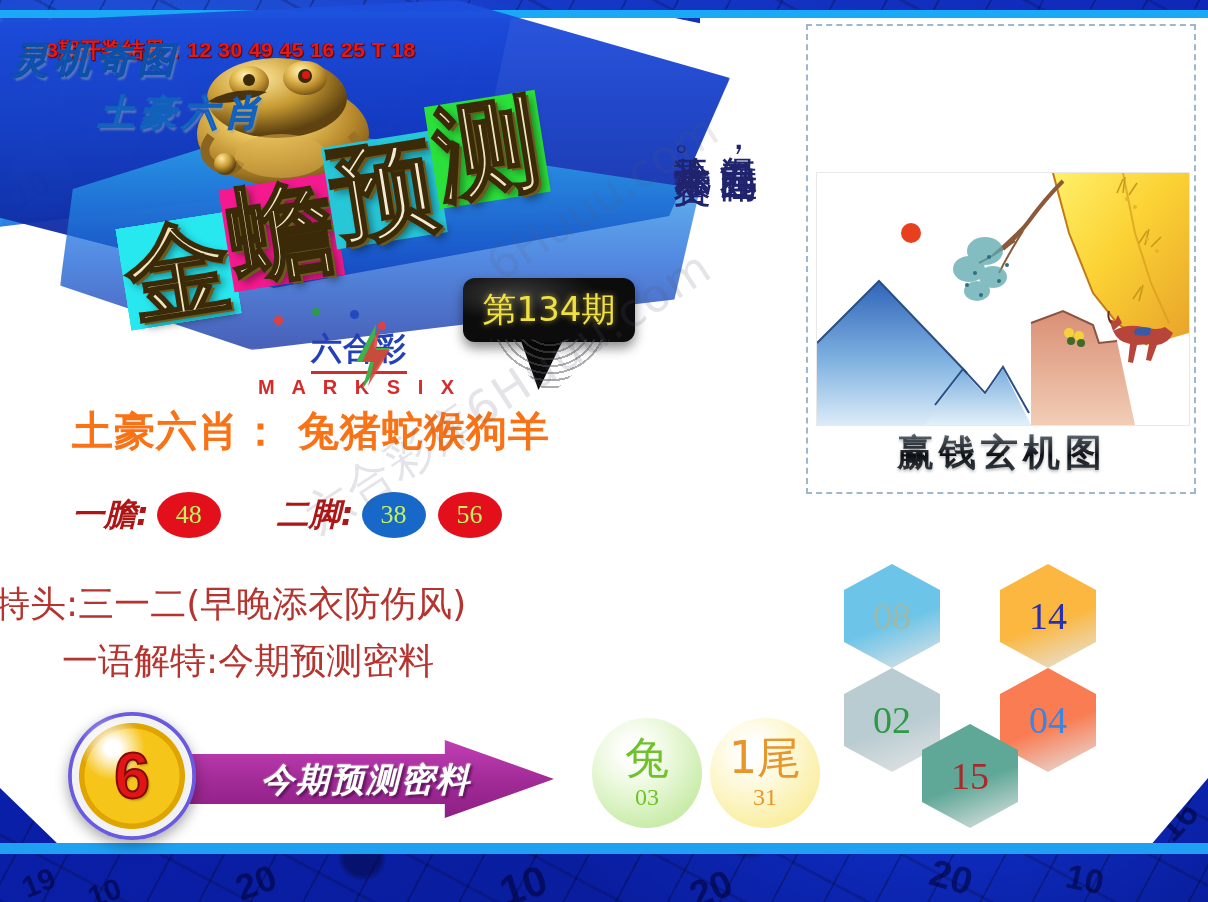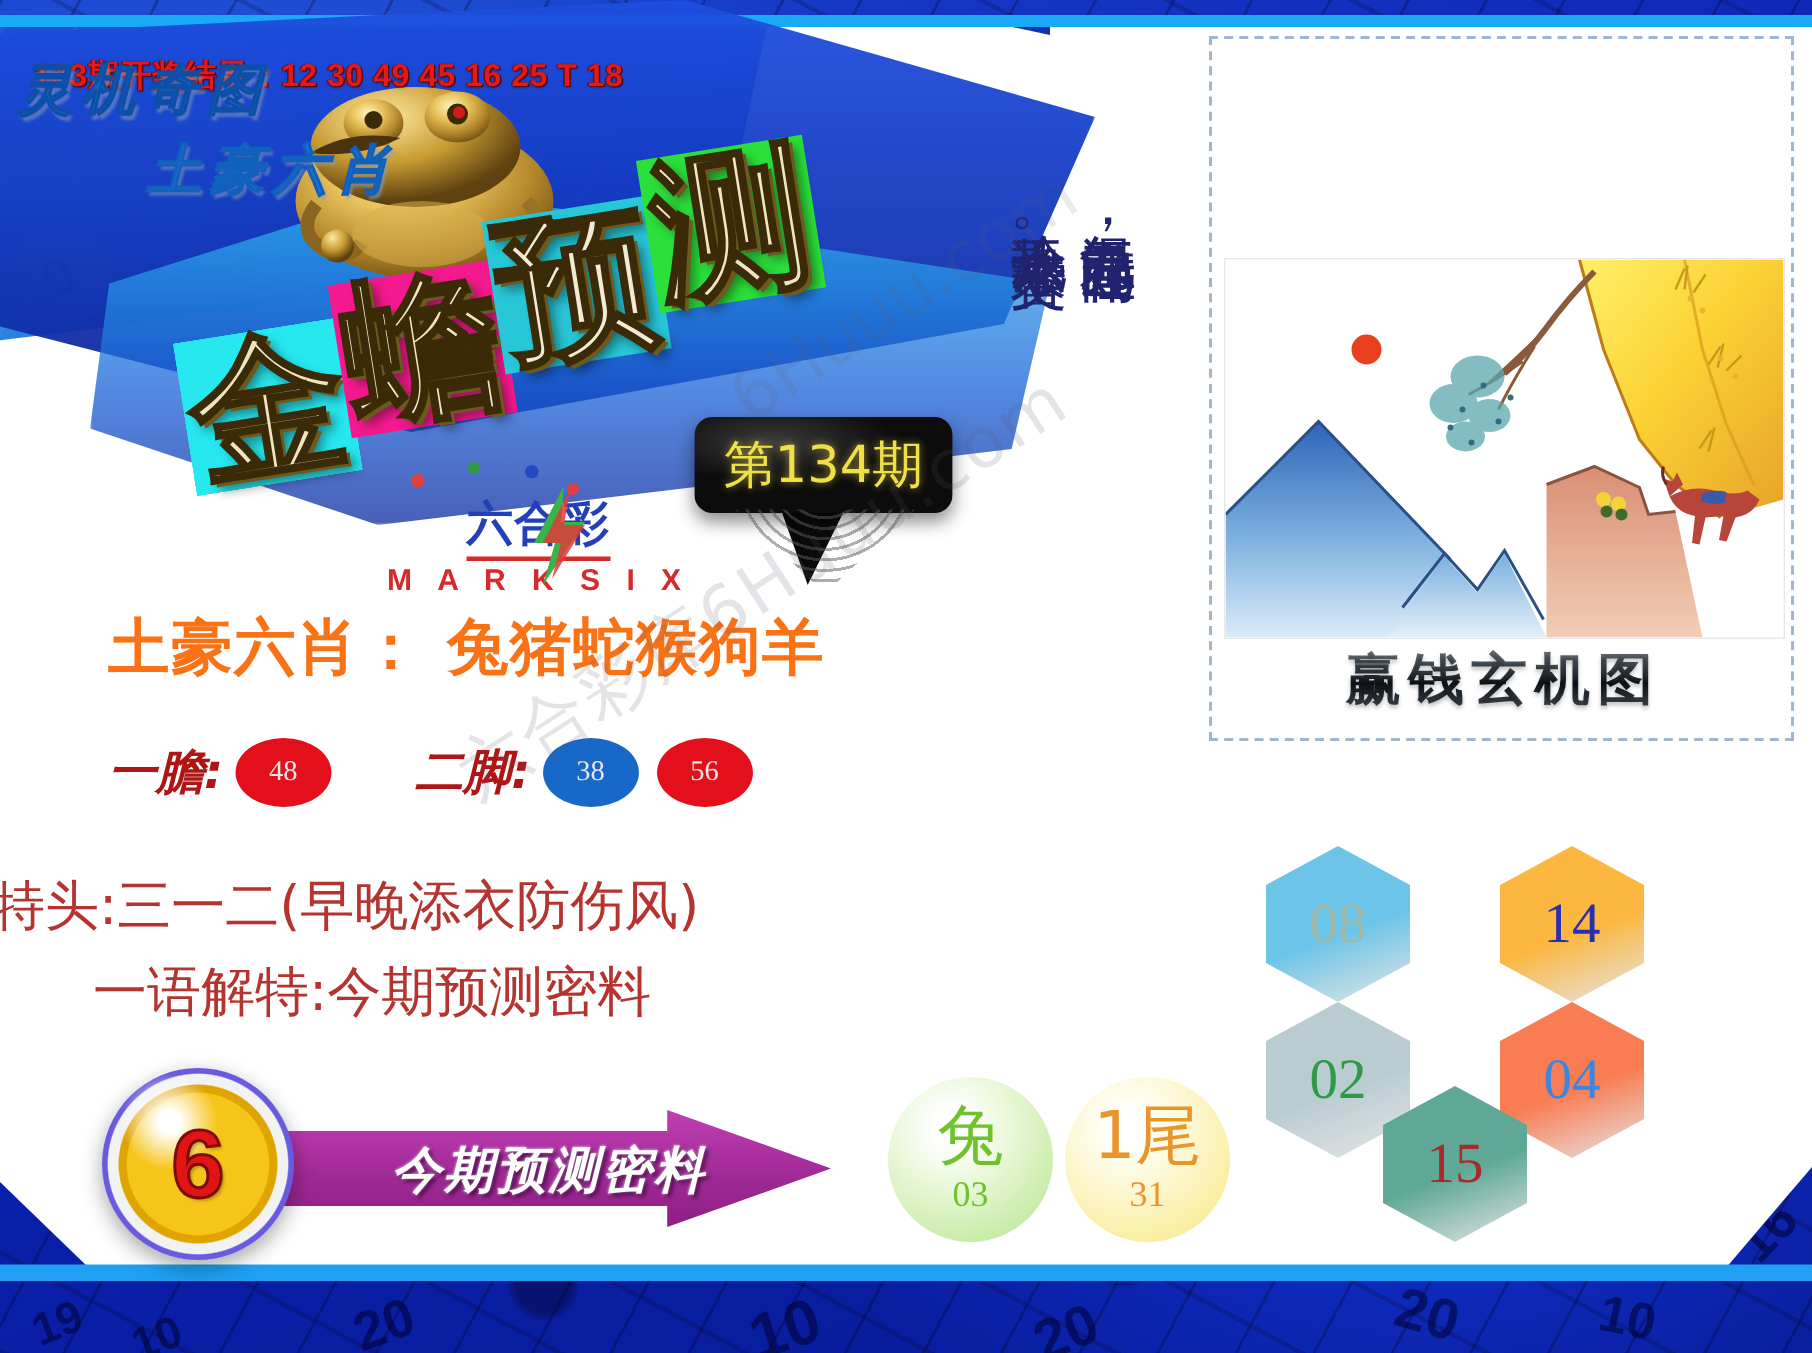--- a/index.html
+++ b/index.html
@@ -120,21 +120,21 @@
   
   .line-zodiac{position:absolute;left:72px;top:404px;font-size:41px;color:#f97316;
     font-family:"DejaVu Sans",sans-serif;font-weight:bold;letter-spacing:1px;z-index:40;}
   .line-zodiac .lbl{font-weight:bold;}
   .line-zodiac .val{margin-left:16px;}
 
   .row-balls{position:absolute;left:72px;top:492px;z-index:40;display:flex;align-items:center;}
   .rb-label{font-size:32px;color:#b01515;font-family:"DejaVu Sans",sans-serif;font-weight:bold;
     font-style:italic;margin-right:8px;}
   .oval{width:64px;height:46px;border-radius:50%;display:flex;align-items:center;
-    justify-content:center;color:#e5e5e5;font-size:19px;font-family:"Liberation Serif",serif;
+    justify-content:center;color:#bef264;font-size:26px;font-family:"Liberation Serif",serif;
     margin-right:12px;}
   .oval.red{background:#e3101c;}
   .oval.blue{background:#1768c8;}
   .gap{width:44px;}
 
   .line-tou{position:absolute;left:-6px;top:580px;font-size:36px;color:#b5342f;
     font-family:"DejaVu Sans",sans-serif;z-index:40;white-space:nowrap;}
   .line-jie{position:absolute;left:62px;top:637px;font-size:36px;color:#b5342f;
     font-family:"DejaVu Sans",sans-serif;z-index:40;white-space:nowrap;}
 

